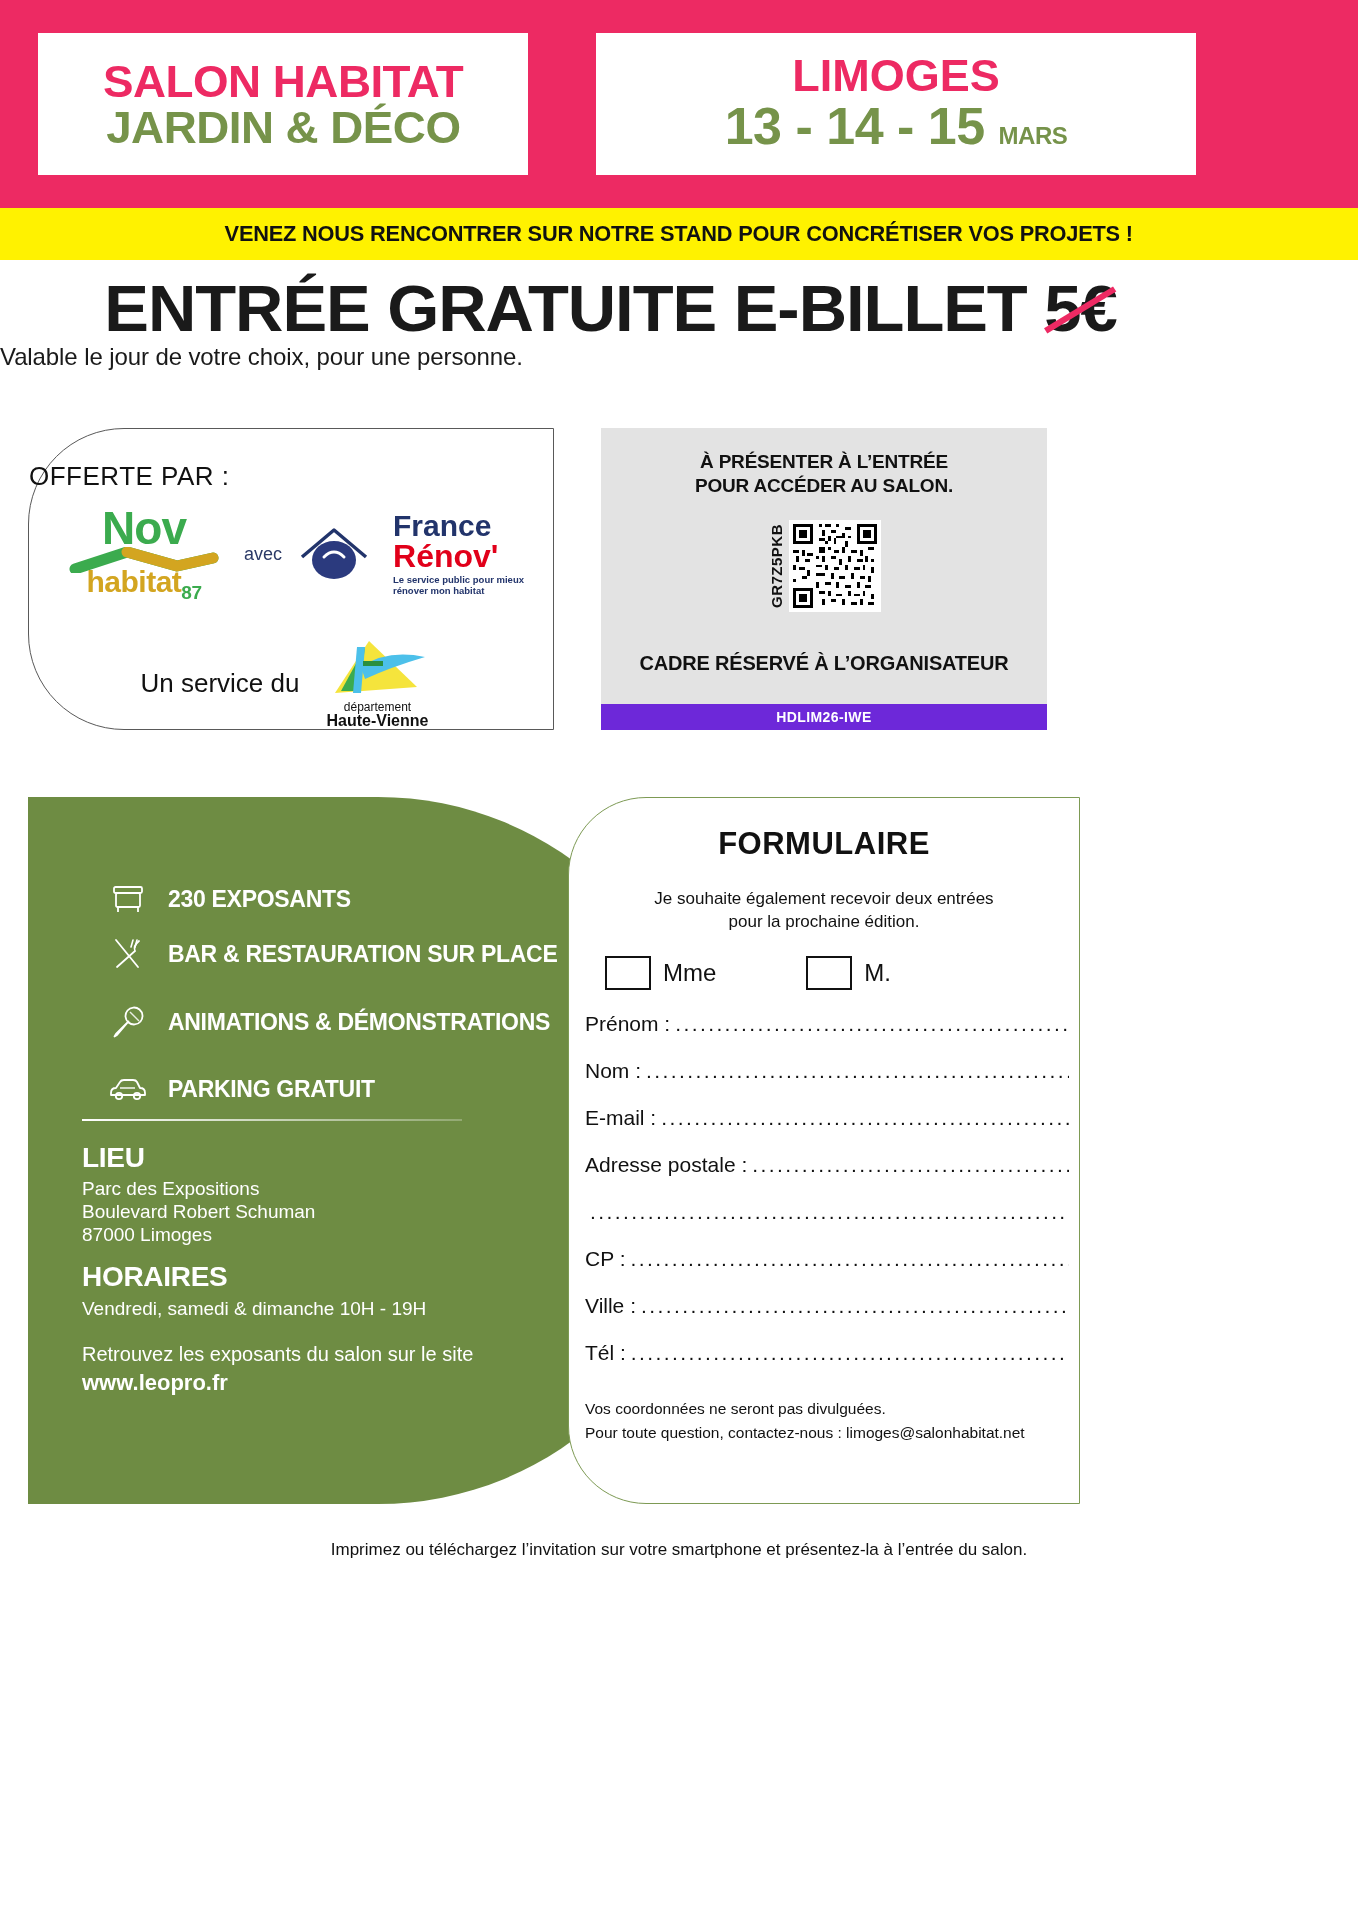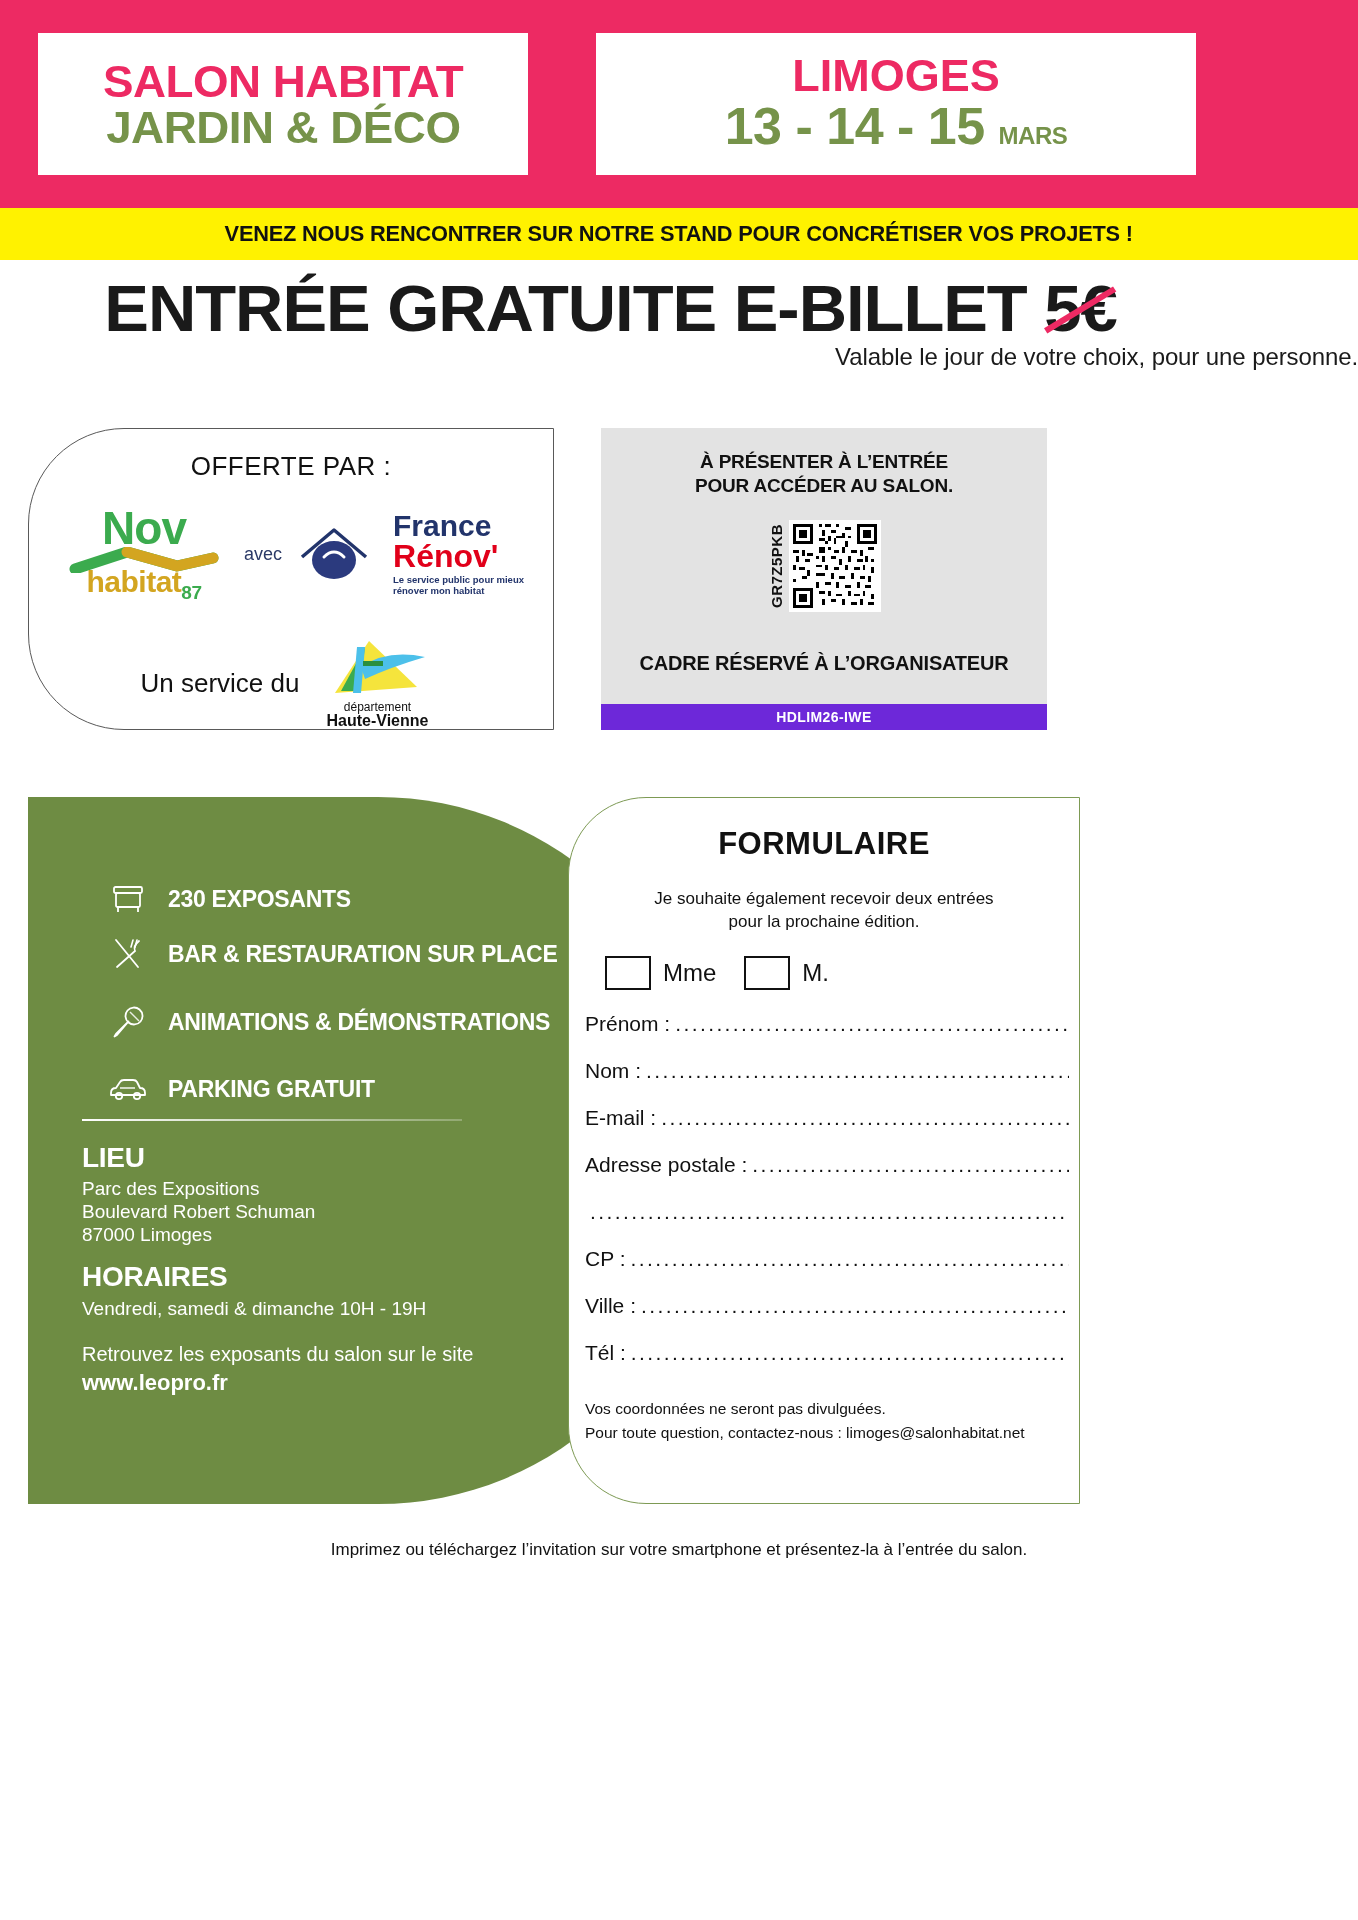--- a/index.html
+++ b/index.html
@@ -64,32 +64,32 @@
     font-size: 65px; font-weight: 900; color: #1a1a1a;
     letter-spacing: -1px; line-height: 1; white-space: nowrap;
     transform: scaleX(1.03); display: inline-block;
   }
   .euro-strike { position: relative; display: inline-block; }
   .euro-strike::after {
     content: ""; position: absolute; left: -6%; top: 48%; width: 112%; height: 6px;
     background: #ed2a63; transform: rotate(-32deg); transform-origin: center;
   }
   .subtitle {
-    position: absolute; top: 343px; left: 0; width: 1358px; text-align: right;
+    position: absolute; top: 343px; left: 0; width: 1358px; text-align: left;
     font-size: 24px; color: #1a1a1a; font-weight: 400; letter-spacing: -0.1px;
   }
 
   
   .offerte-panel {
     position: absolute; left: 28px; top: 428px; width: 526px; height: 302px;
     border: 1.5px solid #595959; background: #fff;
     border-radius: 96px 0 0 96px;
   }
   .offerte-title {
-    position: absolute; top: 22px; left: 0; width: 100%; text-align: center;
+    position: absolute; top: 32px; left: 0; width: 100%; 
     font-size: 26px; font-weight: 500; color: #111; letter-spacing: 0.5px;
   }
   .logo-row {
     position: absolute; top: 78px; left: 0; width: 100%;
     display: flex; align-items: center; justify-content: center; gap: 10px;
   }
   
   .nov-logo { width: 172px; position: relative; text-align: center; }
   .nov-word {
     font-size: 46px; font-weight: 700; color: #3bab4e;
@@ -183,21 +183,21 @@
     border-radius: 78px 0 0 78px;
   }
   .form-title {
     position: absolute; top: 28px; left: 0; width: 100%; text-align: center;
     font-size: 31px; font-weight: 900; color: #111; letter-spacing: 0.5px;
   }
   .form-intro {
     position: absolute; top: 90px; left: 0; width: 100%; text-align: center;
     font-size: 17px; color: #111; line-height: 1.35; font-weight: 400;
   }
-  .civ-row { position: absolute; top: 158px; left: 36px; display: flex; align-items: center; gap: 28px; }
+  .civ-row { position: absolute; top: 158px; left: 36px; display: flex; align-items: center; gap: 90px; }
   .civ-item { display: flex; align-items: center; gap: 12px; }
   .civ-box { width: 46px; height: 34px; border: 2.5px solid #111; background: #fff; }
   .civ-label { font-size: 24px; color: #111; font-weight: 400; }
   .field-list { position: absolute; top: 214px; left: 16px; width: 484px; }
   .field {
     display: flex; align-items: baseline; font-size: 21px; color: #111; font-weight: 400;
     margin-bottom: 23px; white-space: nowrap; overflow: hidden;
   }
   .field-label { flex: 0 0 auto; padding-right: 5px; }
   .field-dots {

